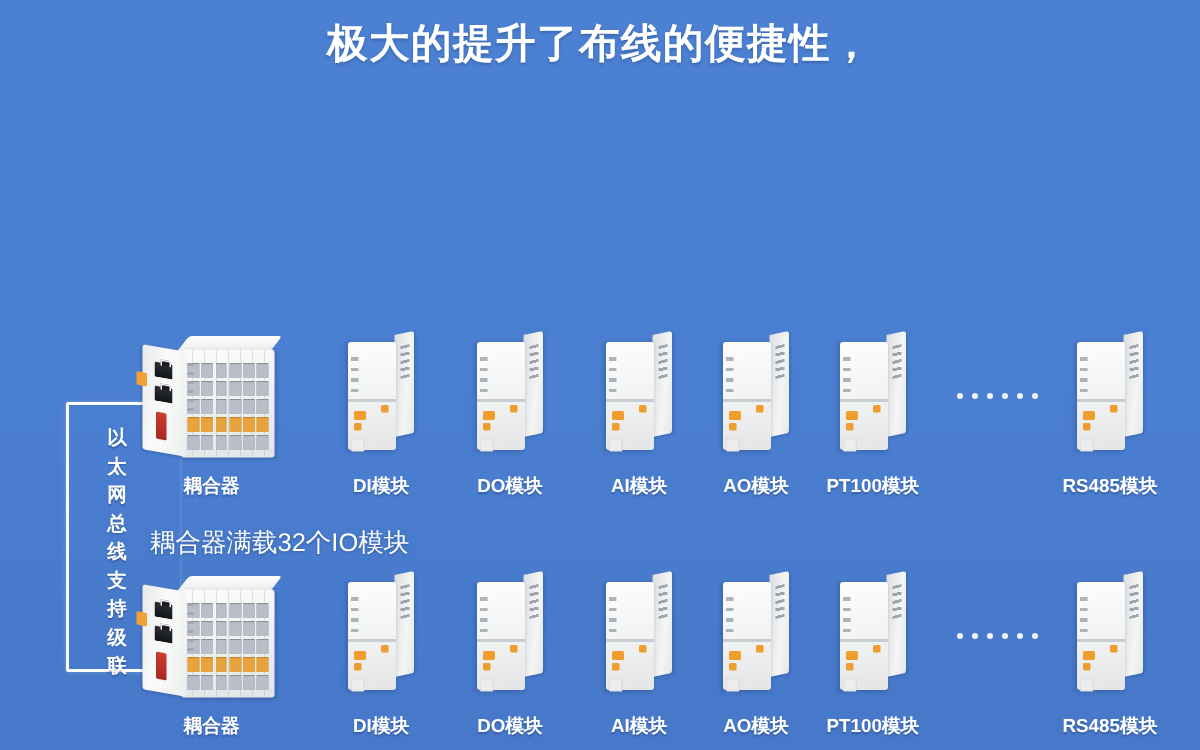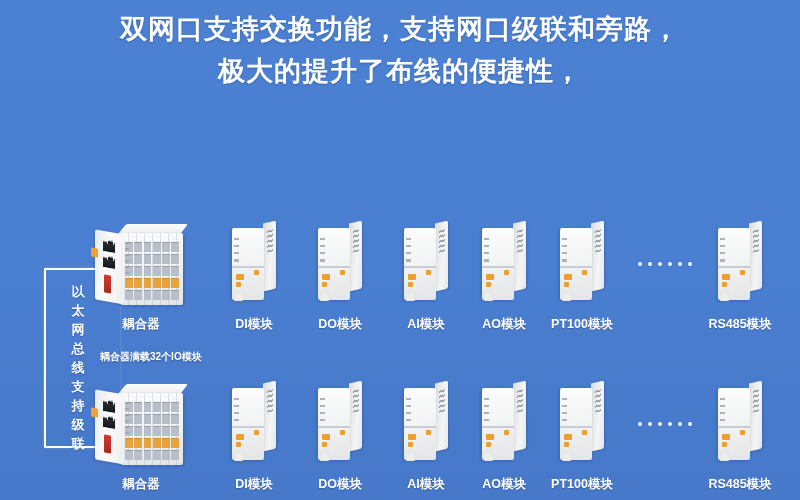--- a/index.html
+++ b/index.html
@@ -308,33 +308,32 @@
     text-shadow: 0 1px 1px rgba(20,50,100,0.4);
   }
   .bracket-vtext span { display: block; }
 
   
   .mid-caption {
     position: absolute;
     left: 100px;
     top: 350px;
     color: #ffffff;
-    font-size: 10px;
-    font-weight: bold;
+    font-size: 17px;
+    font-weight: normal;
     white-space: nowrap;
     text-shadow: 0 1px 2px rgba(20,50,100,0.4);
   }
 </style>
 </head>
 <body>
 
 <div id="stage">
 
   <div class="headline">
-    <span class="headline-line">双网口支持交换功能，支持网口级联和旁路，</span>
     <span class="headline-line">极大的提升了布线的便捷性，</span>
   </div>
 
   <div class="diagram">
 
     <div class="bracket">
       <div class="bracket-vtext">
         <span>以</span>
         <span>太</span>
         <span>网</span>

